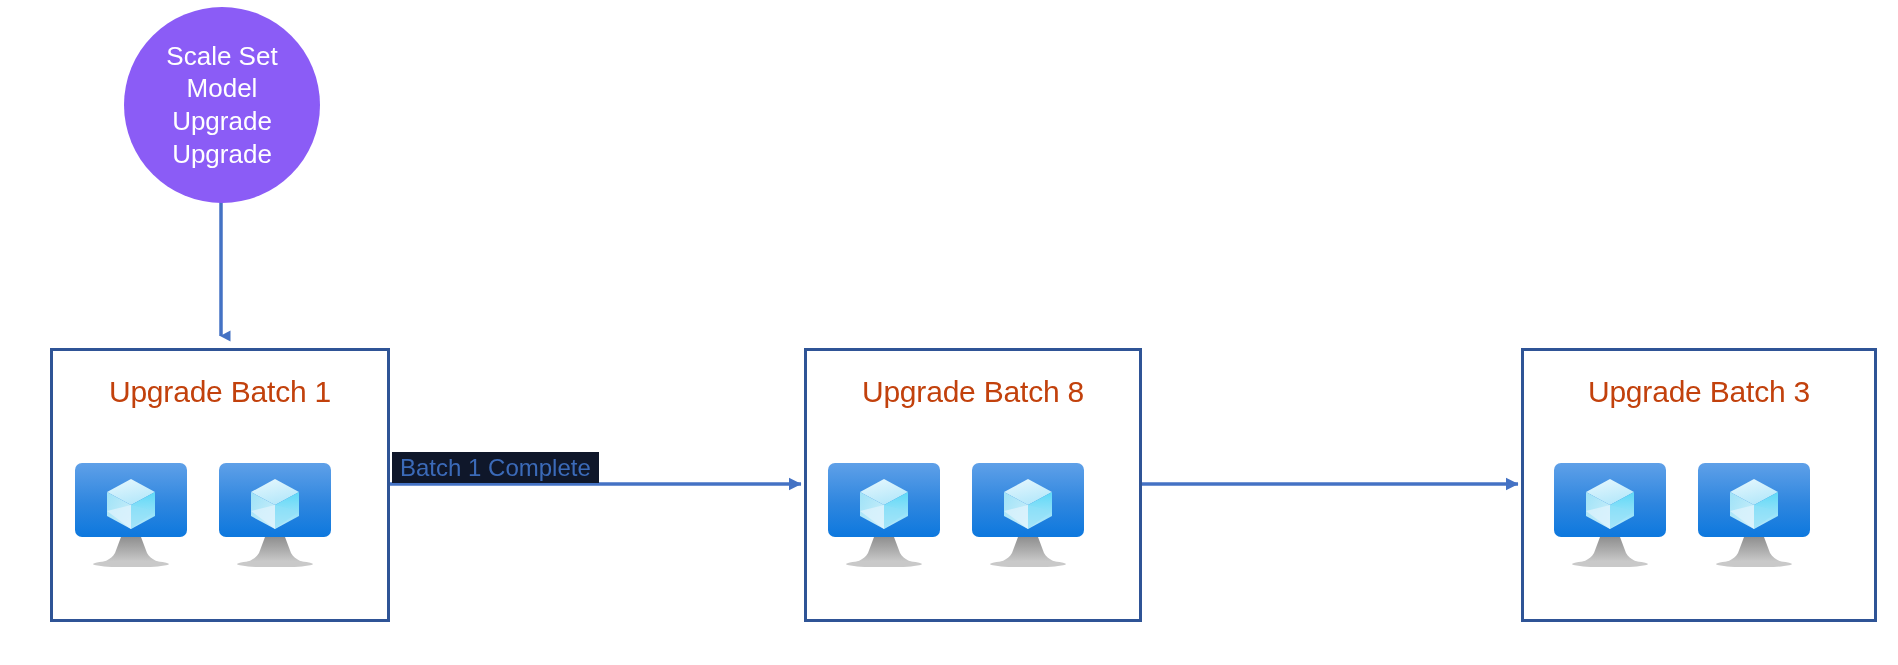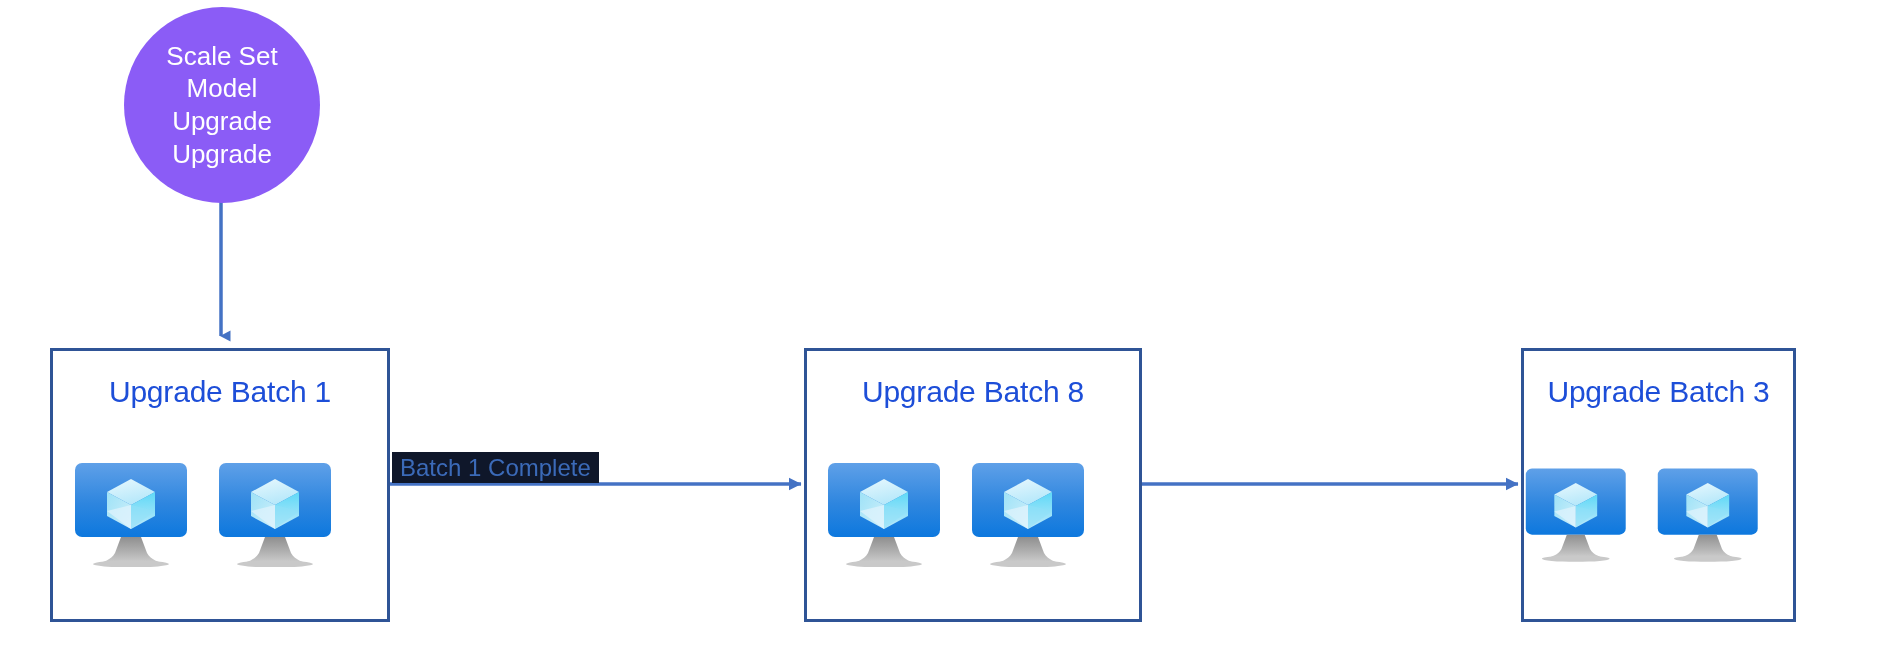--- a/index.html
+++ b/index.html
@@ -47,29 +47,29 @@
   .batch-box {
     position: absolute;
     top: 348px;
     height: 274px;
     border: 3px solid #2F5496;
     background: #ffffff;
     box-sizing: border-box;
   }
   #batch-box-1 { left: 50px;   width: 340px; }
   #batch-box-2 { left: 804px;  width: 338px; }
-  #batch-box-3 { left: 1521px; width: 275px; }
+  #batch-box-3 { left: 1521px; width: 356px; }
 
   .batch-title {
     position: absolute;
     top: 24px;
     left: 0;
     width: 100%;
     text-align: center;
-    color: #1d4ed8;
+    color: #c2410c;
     font-size: 30px;
     font-family: "Liberation Sans", sans-serif;
     letter-spacing: -0.2px;
   }
 
   .monitor-row {
     position: absolute;
     top: 112px;
     left: 0;
     width: 100%;

